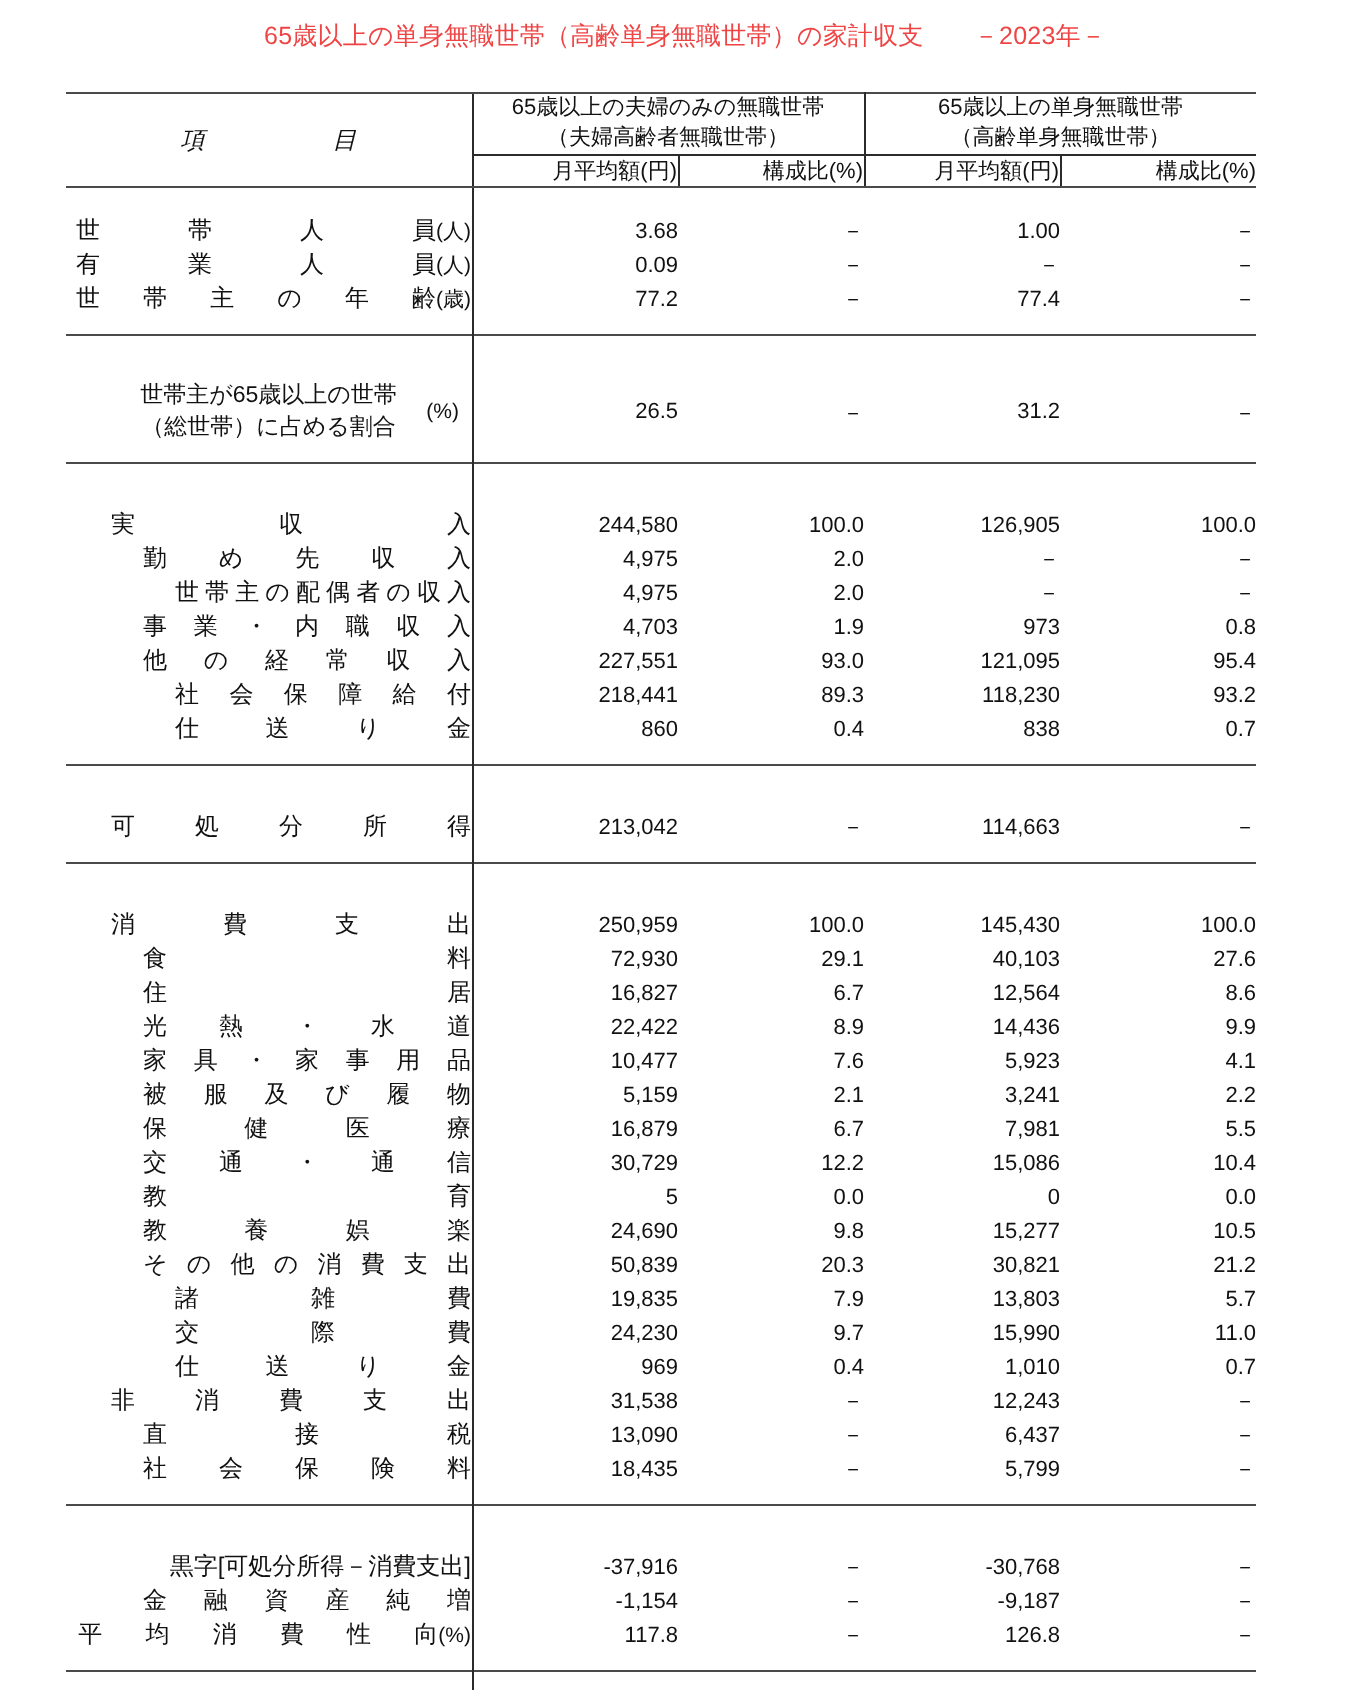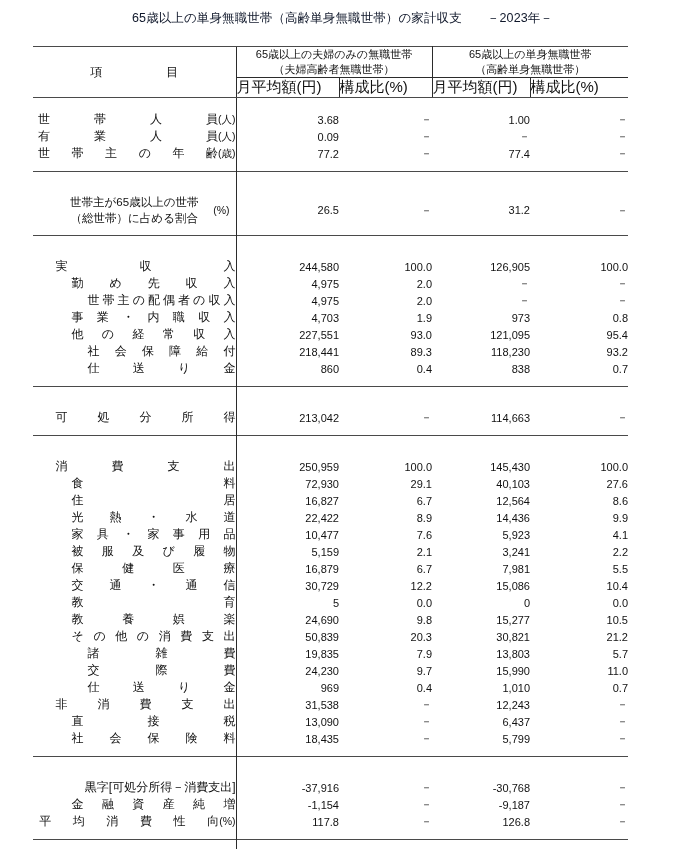--- a/index.html
+++ b/index.html
@@ -17,21 +17,21 @@
   }
 
   
   #page-title {
     width: 685px;
     text-align: center;
     font-size: 12.5px;
     letter-spacing: 0.1px;
     padding-top: 10px;
     white-space: pre;
-    color: #0f172a;
+    color: #ef4444;
   }
 
   
   #budget-table {
     position: absolute;
     left: 33px;
     top: 46px;
     width: 595px;
     border-collapse: collapse;
     table-layout: fixed;
@@ -59,31 +59,32 @@
   
   .hdr-group {
     text-align: center;
     font-size: 11px;
     line-height: 15px;
     padding: 5px 2px 5px 2px;
     border-bottom: 1.2px solid #2b2b2b;
   }
   .hdr-group .l1, .hdr-group .l2 { display: block; white-space: nowrap; }
   .hdr-sub {
-    text-align: left;
-    font-size: 15px;
+    text-align: right;
+    font-size: 11px;
     padding: 4px 2px 4px 2px;
     border-bottom: 1.6px solid #4a4a4a;
     white-space: nowrap;
   }
   .hdr-item {
     text-align: center;
     font-size: 12px;
     border-bottom: 1.6px solid #4a4a4a;
     letter-spacing: 0;
+    font-style: italic;
   }
   .hdr-item .ji {
     display: inline-block;
     width: 88px;
     text-align: justify;
     text-align-last: justify;
     white-space: nowrap;
   }
 
   

